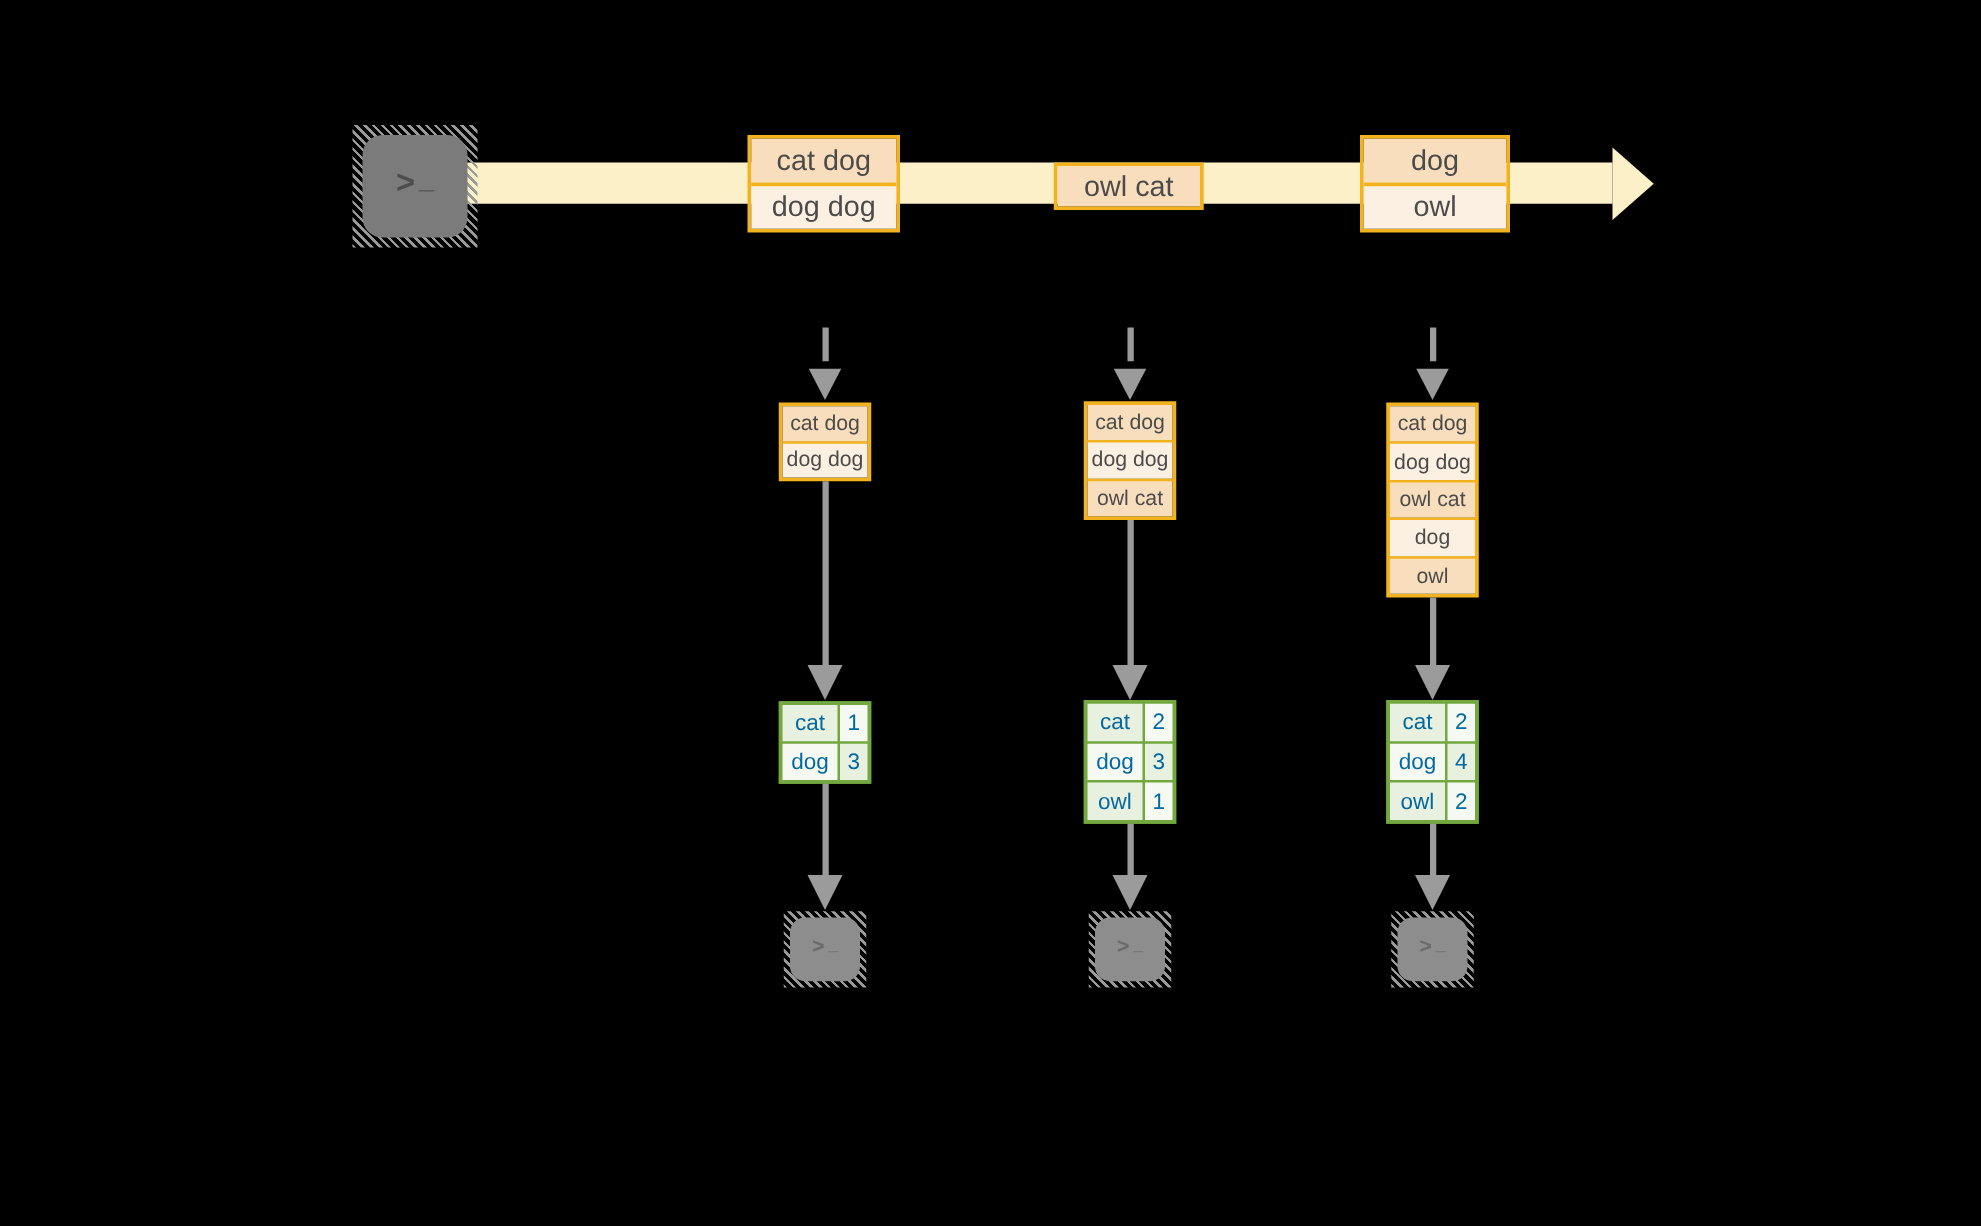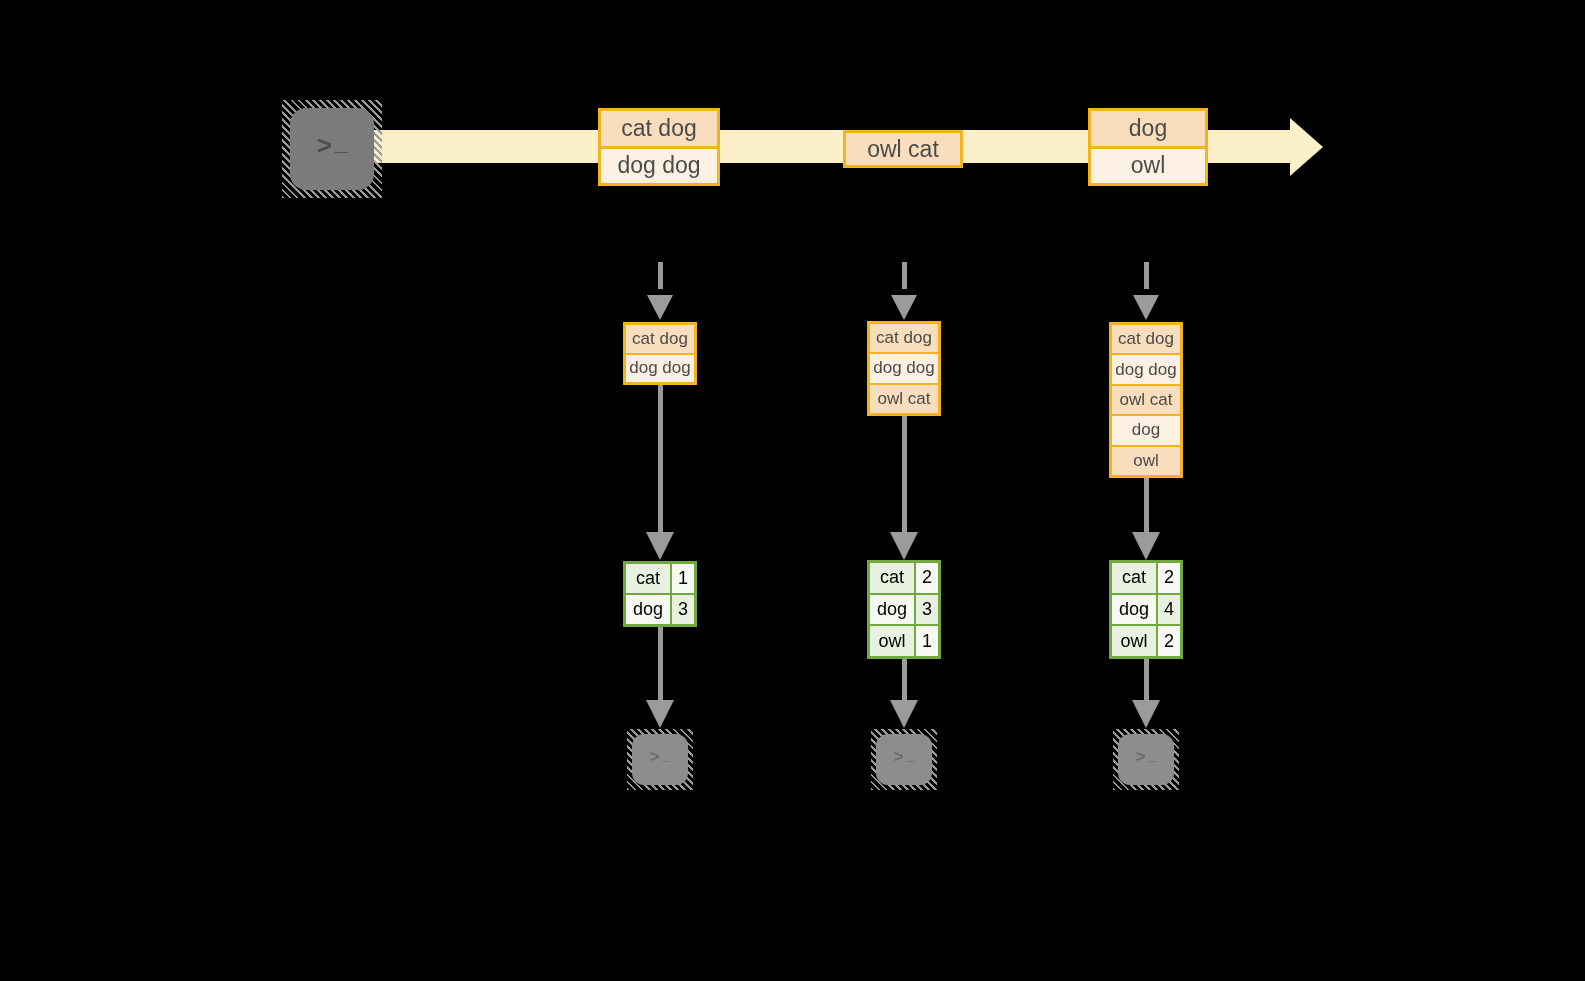--- a/index.html
+++ b/index.html
@@ -45,21 +45,21 @@
     border-top:28px solid var(--arrow-gray);}
   .tri-down.dash-head{border-left-width:13px;border-right-width:13px;border-top-width:25px;}
   
   .qlabel{position:absolute;left:687px;top:460px;width:420px;height:43px;background:#ffffff;
     display:flex;align-items:center;justify-content:center;font-size:32px;color:#2d2d2d;}
   .qlabel .through-line{position:absolute;left:215px;top:0;width:5px;height:100%;
     background:rgba(140,140,140,0.45);}
   
   .gtable{position:absolute;box-sizing:border-box;background:var(--green-border);
     border:3px solid var(--green-border);display:grid;grid-template-columns:44px 22px;gap:2px;}
-  .gcell{display:flex;align-items:center;justify-content:center;color:#000000;font-size:18px;}
+  .gcell{display:flex;align-items:center;justify-content:center;color:#0369a1;font-size:18px;}
   .gA{background:var(--green-fill-a);}
   .gB{background:var(--green-fill-b);}
 </style>
 </head>
 <body>
 
 <div class="canvas">
 
   <div class="band"></div>
   <div class="band-head"></div>

